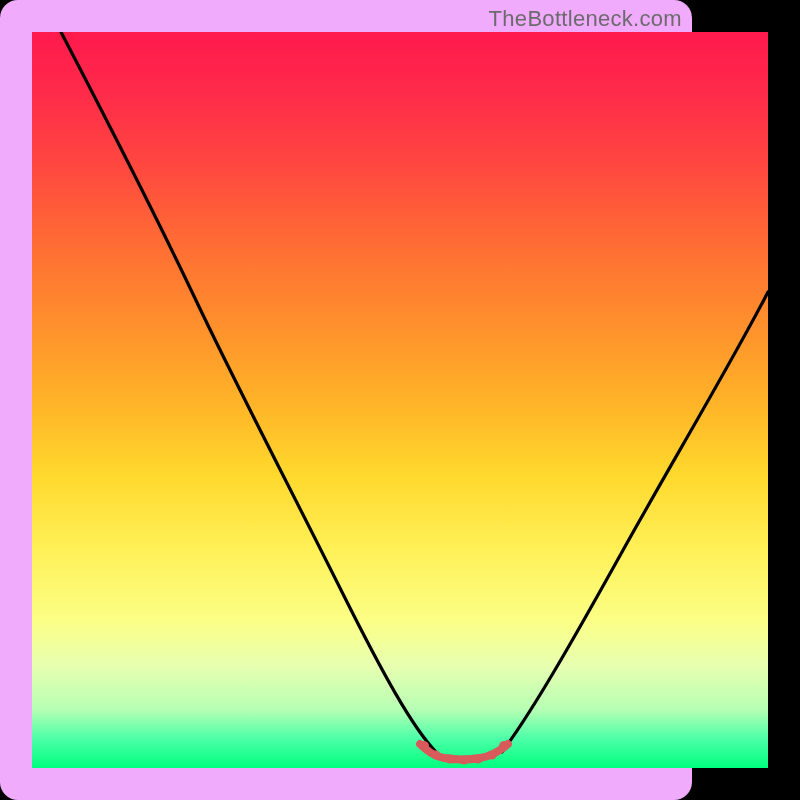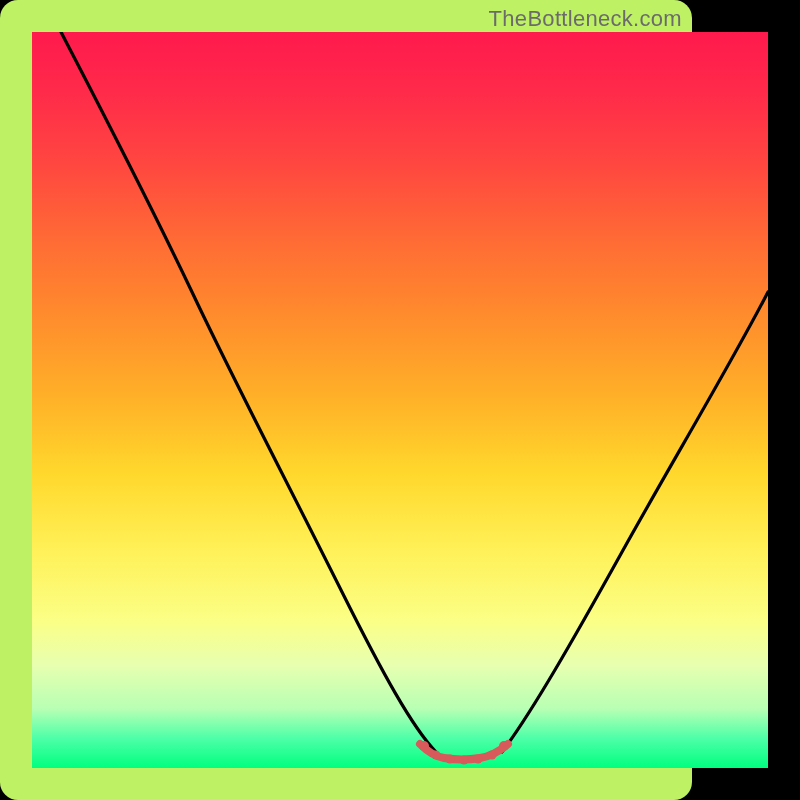--- a/index.html
+++ b/index.html
@@ -8,21 +8,21 @@
     width: 800px;
     height: 800px;
     background: #000;
     overflow: hidden;
     font-family: Arial, Helvetica, sans-serif;
   }
   .frame {
     position: relative;
     width: 692px;
     height: 800px;
-    background: #bef264;
+    background: #f0abfc;
     border-radius: 18px;
   }
   .plot-area {
     position: absolute;
     left: 32px;
     top: 32px;
     width: 736px;
     height: 736px;
     overflow: hidden;
     background: linear-gradient(to bottom,

